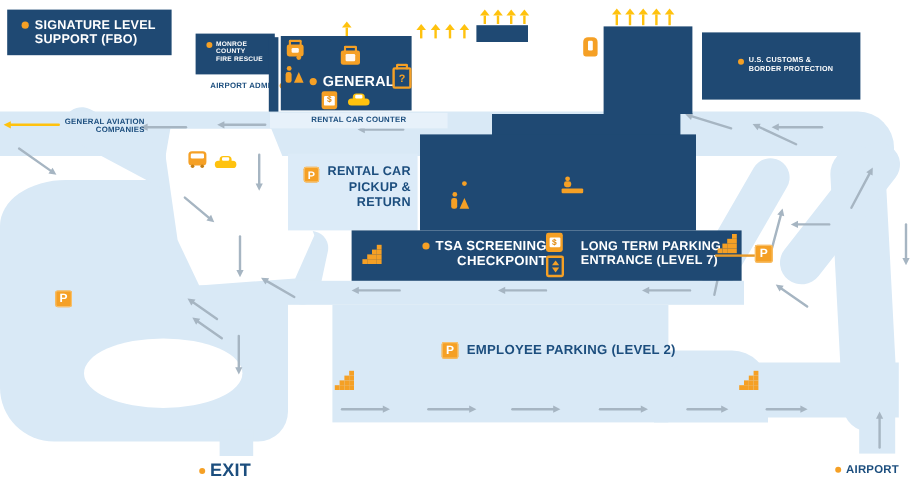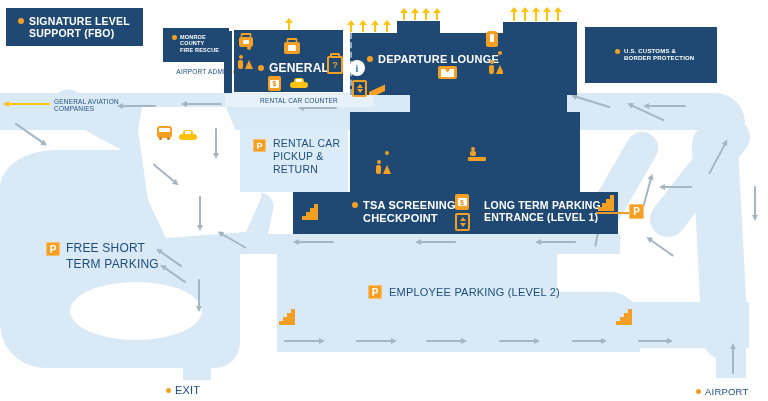--- a/index.html
+++ b/index.html
@@ -4,21 +4,21 @@
 <style>
   html,body{margin:0;padding:0;background:#fff;}
   .stage{position:relative;width:768px;height:401px;background:#fff;overflow:hidden;
          font-family:"Liberation Sans",sans-serif;}
   .abs{position:absolute;}
   .navy{background:#1F4973;}
   .road{background:#D9E9F6;}
   .wisland{background:#ffffff;}
   .ml{white-space:pre-line;}
   .wtxt{color:#fff;font-weight:bold;letter-spacing:.2px;}
-  .btxt{color:#1C4E7E;font-weight:normal;letter-spacing:.2px;}
+  .btxt{color:#1C4E7E;font-weight:bold;letter-spacing:.2px;text-align:right;}
   .lbl{display:flex;gap:5px;align-items:flex-start;line-height:1.18;}
   .bullet{width:6px;height:6px;border-radius:50%;background:#F5A025;flex:0 0 auto;}
   .bullet.sm{width:5px;height:5px;}
   
   .arr{position:absolute;height:2px;border-radius:1px;--c:#A6B5C2;background:var(--c);}
   .arr::after{content:"";position:absolute;right:-5px;top:-2.5px;width:0;height:0;
      border-left:6px solid var(--c);border-top:3.5px solid transparent;border-bottom:3.5px solid transparent;}
   .gate{position:absolute;width:2px;background:#FFC20E;}
   .gate::before{content:"";position:absolute;top:-5px;left:-3px;border:4px solid transparent;
      border-bottom:5px solid #FFC20E;border-top:0;}
@@ -187,38 +187,20 @@
     <div class="lost" style="position:absolute;left:93px;top:26px;width:12px;height:14px;">
       <span>?</span>
     </div>
   </div>
   <div class="gate" style="left:288px;top:23px;height:7px;"></div>
   <div class="atm" style="position:absolute;left:268px;top:76px;width:13px;height:15px;">
     <span class="scr">$</span>
   </div>
   <div class="car" style="position:absolute;left:290px;top:82px;width:18px;height:6px;"></div>
 
-  <div class="abs navy" style="left:350px;top:33px;width:153px;height:62px;border-left:2px dashed #93ACC6;">
-    <div class="lbl" style="position:absolute;left:15px;top:20px;align-items:center;">
-      <span class="bullet"></span>
-      <span class="wtxt" style="font-size:11px;">DEPARTURE LOUNGE</span>
-    </div>
-    <div class="info" style="position:absolute;left:-3px;top:27px;width:16px;height:16px;font-size:10px;">
-      <span>i</span>
-    </div>
-    <div class="elev" style="position:absolute;left:0px;top:47px;width:11px;height:13px;"></div>
-    <div class="esc" style="position:absolute;left:17px;top:50px;width:16px;height:12px;"></div>
-    <div class="mail" style="position:absolute;left:86px;top:33px;width:19px;height:13px;">
-      <span class="env"></span>
-    </div>
-    <div class="wc" style="position:absolute;left:137px;top:32px;">
-      <span class="pm"></span>
-      <span class="pf"></span>
-    </div>
-  </div>
   <div class="abs navy" style="left:397px;top:21px;width:43px;height:14px;"></div>
   <div class="abs navy" style="left:503px;top:22px;width:74px;height:73px;"></div>
   <div class="gate" style="left:350px;top:25px;height:7px;"></div>
   <div class="gate" style="left:362px;top:25px;height:7px;"></div>
   <div class="gate" style="left:374px;top:25px;height:7px;"></div>
   <div class="gate" style="left:386px;top:25px;height:7px;"></div>
   <div class="gate" style="left:403px;top:13px;height:7px;"></div>
   <div class="gate" style="left:414px;top:13px;height:7px;"></div>
   <div class="gate" style="left:425px;top:13px;height:7px;"></div>
   <div class="gate" style="left:436px;top:13px;height:7px;"></div>
@@ -237,31 +219,31 @@
     </div>
     <div class="tco" style="position:absolute;left:118px;top:35px;width:18px;height:14px;">
       <span class="ph"></span>
         <span class="pb"></span>
         <span class="desk"></span>
     </div>
   </div>
 
   <div class="abs navy" style="left:293px;top:192px;width:325px;height:42px;">
     <div class="stairs" style="position:absolute;left:9px;top:11px;width:17px;height:17px;"></div>
-    <div class="lbl" style="position:absolute;left:59px;top:7px;">
+    <div class="lbl" style="position:absolute;left:59px;top:7px;text-align:right;">
       <span class="bullet" style="margin-top:3px;"></span>
       <span class="wtxt ml" style="font-size:11px;">TSA SCREENING
 CHECKPOINT</span>
     </div>
     <div class="atm" style="position:absolute;left:162px;top:2px;width:14px;height:16px;">
       <span class="scr">$</span>
     </div>
     <div class="elev" style="position:absolute;left:162px;top:21px;width:11px;height:14px;"></div>
     <div class="wtxt ml" style="position:absolute;left:191px;top:7px;font-size:10.5px;">LONG TERM PARKING
-ENTRANCE (LEVEL 1)</div>
+ENTRANCE (LEVEL 7)</div>
     <div class="stairs" style="position:absolute;left:305px;top:3px;width:17px;height:16px;"></div>
   </div>
   <div class="oline" style="left:596px;top:212px;width:33px;"></div>
   <div class="abs pic" style="left:629px;top:204px;width:15px;height:15px;font-size:10px;">
     <span>P</span>
   </div>
 
   <div class="abs navy" style="left:585px;top:27px;width:132px;height:56px;">
     <div class="lbl" style="padding:21px 0 0 30px;gap:4px;">
       <span class="bullet sm" style="margin-top:1px;"></span>
@@ -273,36 +255,34 @@
   <div class="abs btxt ml" style="left:54px;top:98px;font-size:6.5px;">GENERAL AVIATION
 COMPANIES</div>
 
   <div class="bus" style="position:absolute;left:157px;top:126px;width:15px;height:12px;"></div>
   <div class="car" style="position:absolute;left:179px;top:134px;width:18px;height:6px;"></div>
 
   <div class="abs" style="left:46px;top:241px;display:flex;gap:6px;align-items:flex-start;">
     <span class="pic" style="width:14px;height:14px;font-size:10px;margin-top:1px;">
       <span>P</span>
     </span>
-    <span class="btxt ml" style="font-size:12px;line-height:1.3;">FREE SHORT
-TERM PARKING</span>
   </div>
 
   <div class="abs" style="left:368px;top:285px;display:flex;gap:7px;align-items:center;">
     <span class="pic" style="width:14px;height:14px;font-size:10px;">
       <span>P</span>
     </span>
     <span class="btxt" style="font-size:11px;">EMPLOYEE PARKING (LEVEL 2)</span>
   </div>
   <div class="stairs" style="position:absolute;left:279px;top:308px;width:17px;height:17px;"></div>
   <div class="stairs" style="position:absolute;left:616px;top:308px;width:17px;height:17px;"></div>
 
   <div class="abs" style="left:166px;top:384px;display:flex;gap:4px;align-items:center;">
     <span class="bullet sm"></span>
-    <span class="btxt" style="font-size:11px;">EXIT</span>
+    <span class="btxt" style="font-size:15px;">EXIT</span>
   </div>
 
   <div class="abs" style="left:696px;top:386px;display:flex;gap:4px;align-items:center;">
     <span class="bullet sm"></span>
     <span class="btxt" style="font-size:9.5px;">AIRPORT</span>
   </div>
 
 </div>
 
 </body></html>

